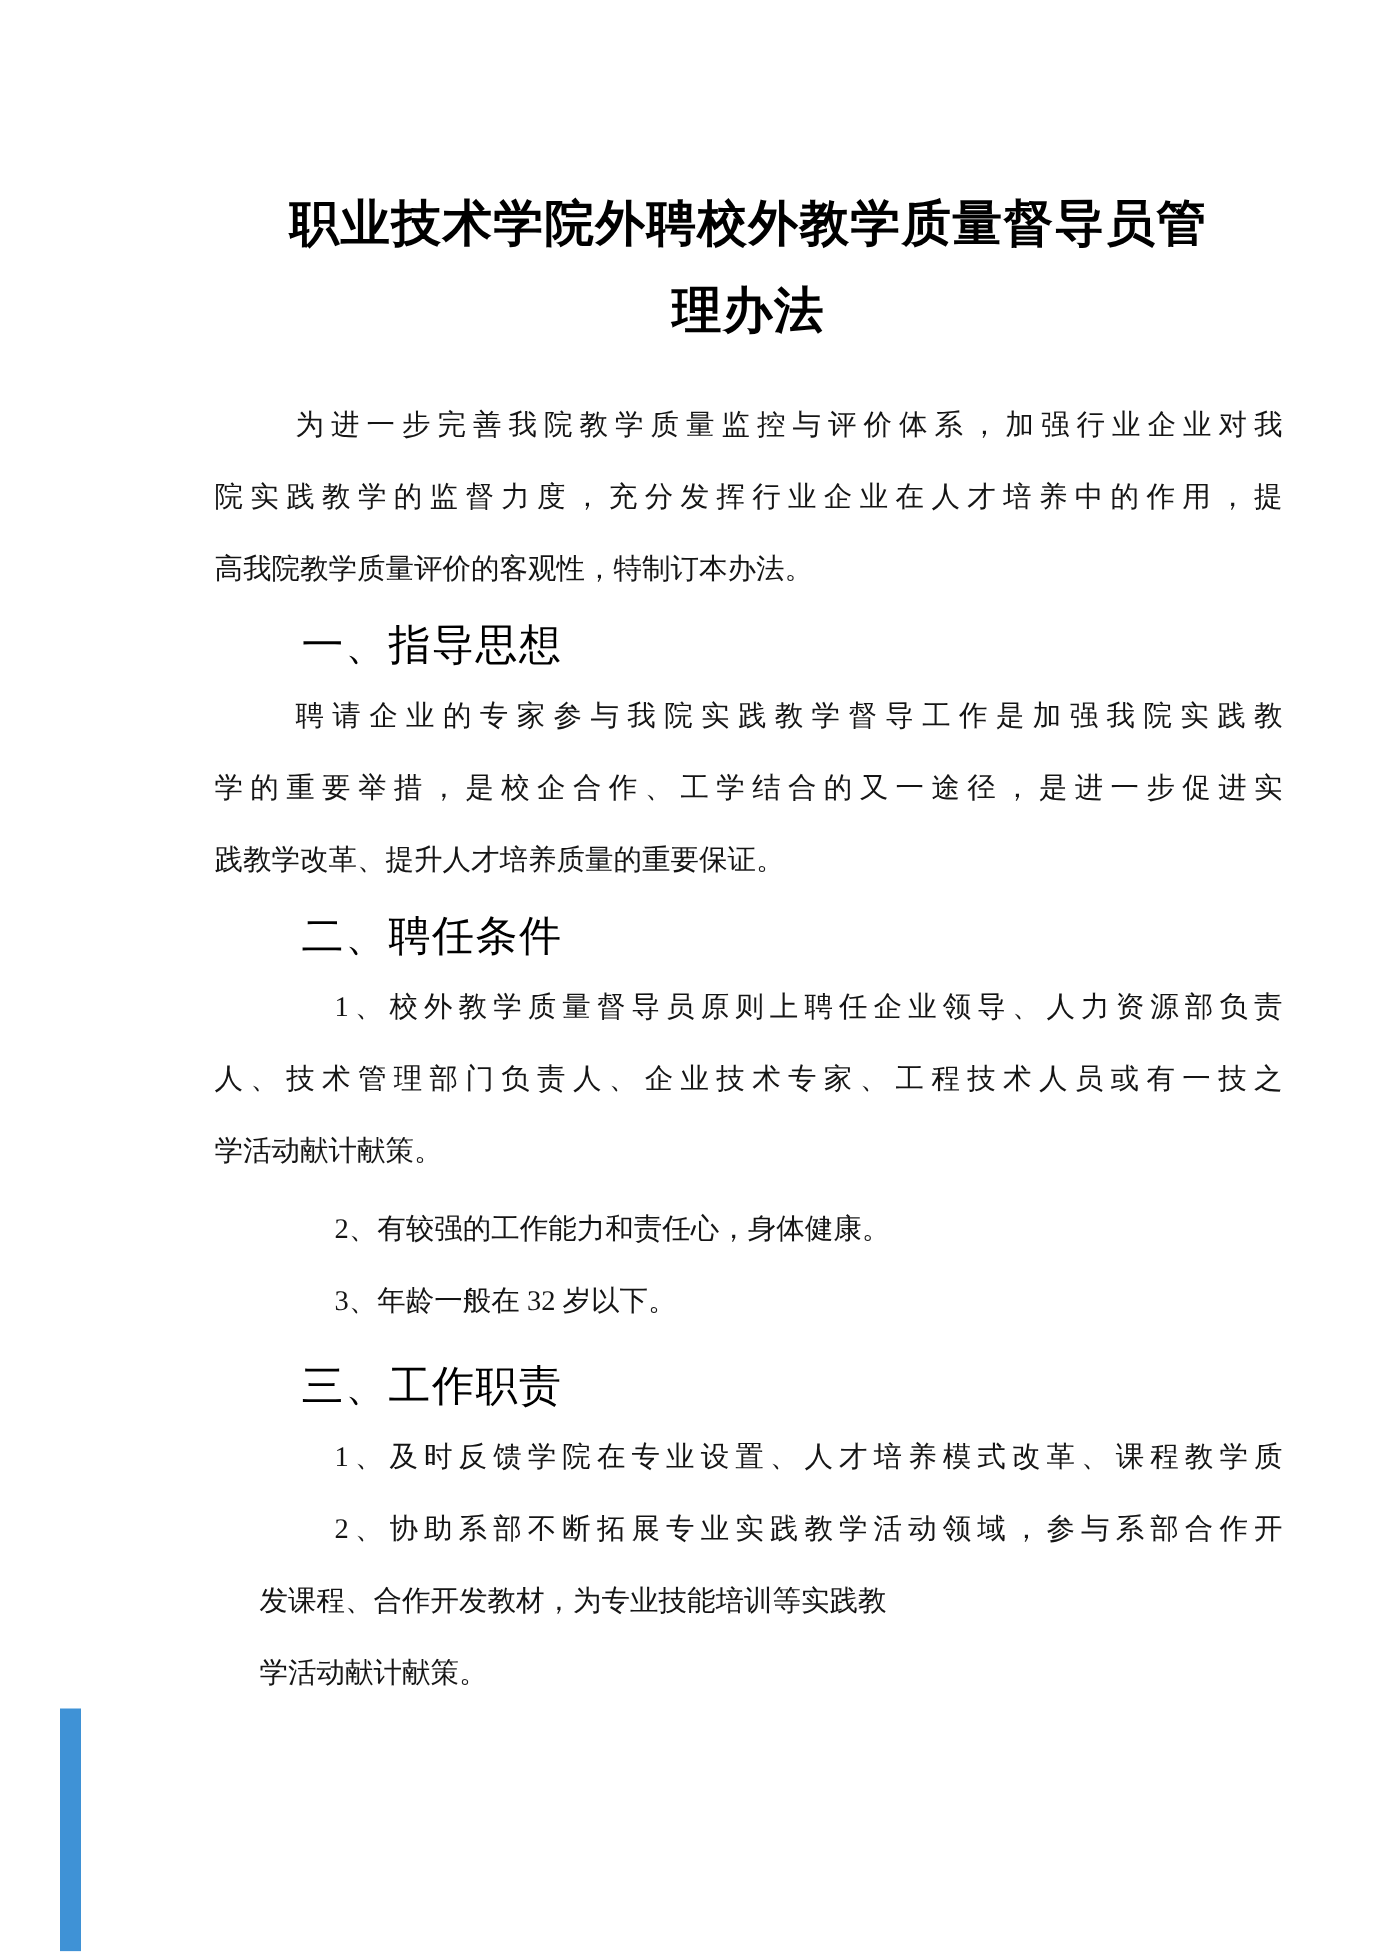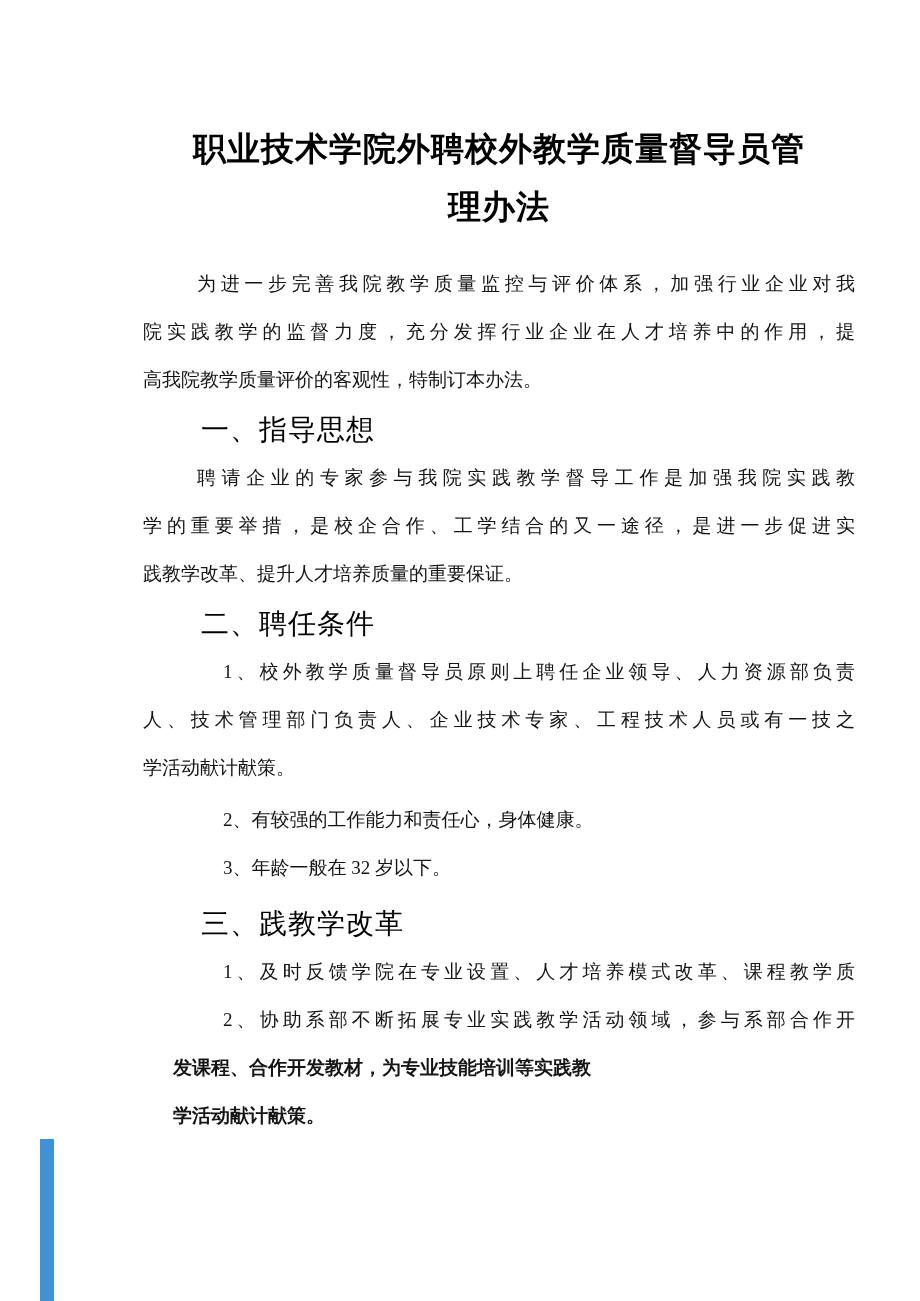--- a/index.html
+++ b/index.html
@@ -29,21 +29,21 @@
   }
   .lines { margin-top:24px; }
   .ln {
     font-size:19px;
     line-height:48px;
     color:#151515;
   }
   .just { text-align:justify; text-align-last:justify; }
   .ind-para { text-indent:54px; }
   .ind-item { text-indent:80px; }
-  .cont { padding-left:30px;font-weight:bold; }
+  .cont { padding-left:30px; }
   .hd {
     font-family:"Liberation Sans","DejaVu Sans",sans-serif;
     font-weight:400;
     font-size:28px;
     letter-spacing:1px;
     padding-left:58px;
     color:#000000;
   }
   .mt2 { margin-top:2px; }
   .mt4 { margin-top:4px; }
@@ -80,21 +80,21 @@
 
       <div class="ln hd mt2">二、聘任条件</div>
 
       <div class="ln just ind-item">1、校外教学质量督导员原则上聘任企业领导、人力资源部负责</div>
       <div class="ln just">人、技术管理部门负责人、企业技术专家、工程技术人员或有一技之</div>
       <div class="ln">学活动献计献策。</div>
 
       <div class="ln ind-item mt4">2、有较强的工作能力和责任心，身体健康。</div>
       <div class="ln ind-item">3、年龄一般在 32 岁以下。</div>
 
-      <div class="ln hd mt8">三、践教学改革</div>
+      <div class="ln hd mt8">三、工作职责</div>
 
       <div class="ln just ind-item">1、及时反馈学院在专业设置、人才培养模式改革、课程教学质</div>
 
       <div class="ln just ind-item">2、协助系部不断拓展专业实践教学活动领域，参与系部合作开</div>
       <div class="ln cont">发课程、合作开发教材，为专业技能培训等实践教</div>
       <div class="ln cont">学活动献计献策。</div>
     </div>
 
   </div>
 

